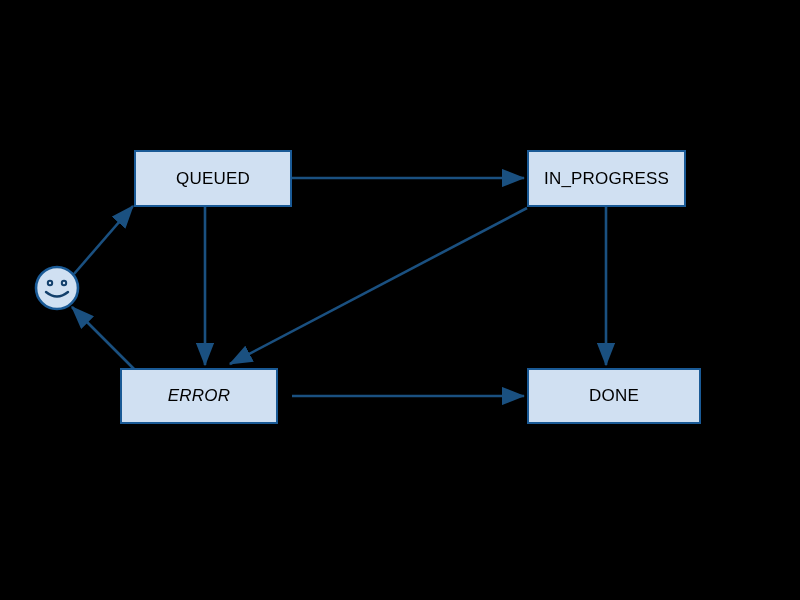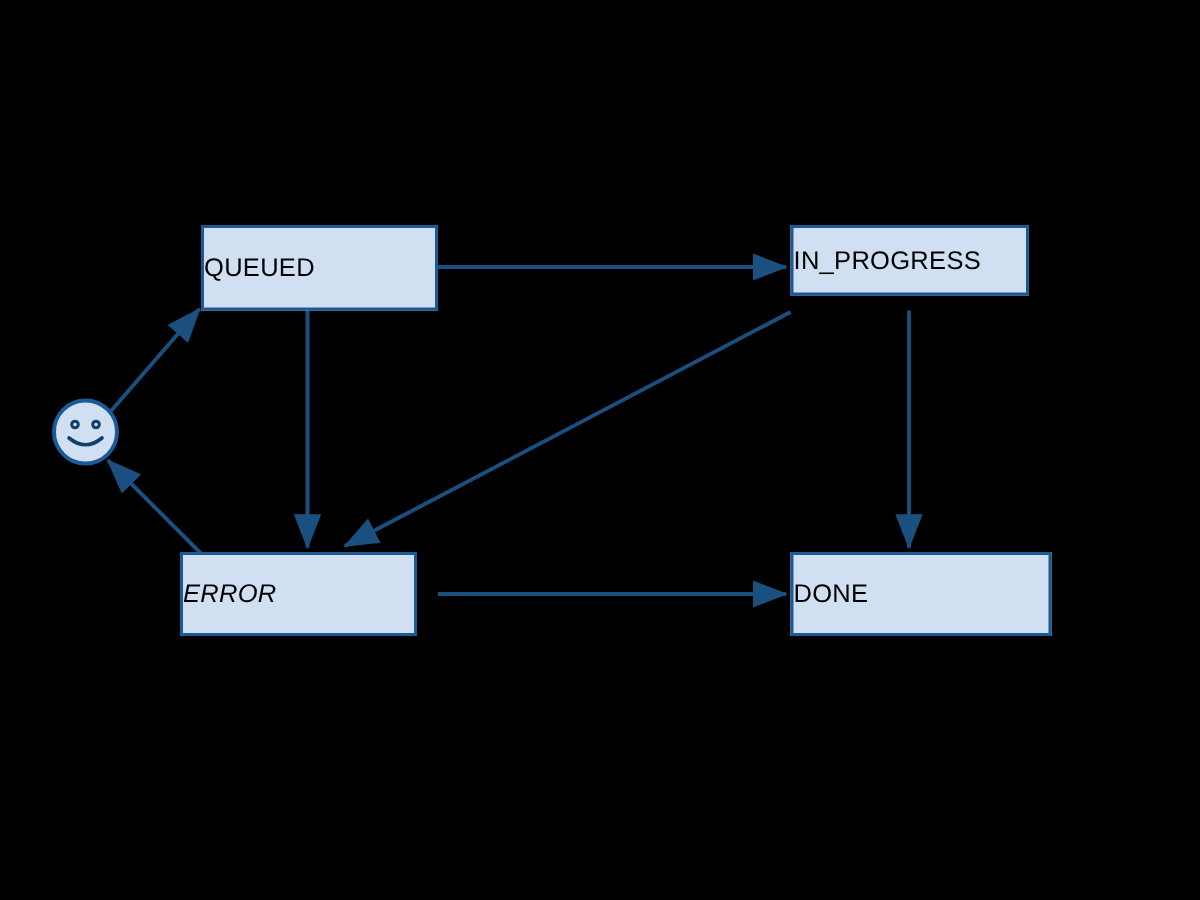--- a/index.html
+++ b/index.html
@@ -27,20 +27,21 @@
     width: 800px;
     height: 600px;
   }
   .state-node {
     position: absolute;
     box-sizing: border-box;
     background: #d0e0f2;
     border: 2px solid #1a5a96;
     display: flex;
     align-items: center;
+    justify-content: center;
   }
   .state-node-label {
     color: #000000;
     font-family: "Liberation Sans", sans-serif;
     font-size: 17px;
     letter-spacing: 0.2px;
     white-space: nowrap;
     user-select: none;
   }
   .start-node {
@@ -78,21 +79,21 @@
     <circle cx="24" cy="24" r="21" fill="#d0e0f2" stroke="#1a5a96" stroke-width="2.6"></circle>
     <circle cx="17" cy="19" r="2.2" fill="none" stroke="#123f6b" stroke-width="2"></circle>
     <circle cx="31" cy="19" r="2.2" fill="none" stroke="#123f6b" stroke-width="2"></circle>
     <path d="M 13 28 Q 24 37 35 28" fill="none" stroke="#123f6b" stroke-width="2.4" stroke-linecap="round"></path>
   </svg>
 
   <div class="state-node" style="left:134px; top:150px; width:158px; height:57px;">
     <span class="state-node-label">QUEUED</span>
   </div>
 
-  <div class="state-node" style="left:527px; top:150px; width:159px; height:47px;">
+  <div class="state-node" style="left:527px; top:150px; width:159px; height:57px;">
     <span class="state-node-label">IN_PROGRESS</span>
   </div>
 
   <div class="state-node" style="left:120px; top:368px; width:158px; height:56px;font-style:italic;">
     <span class="state-node-label">ERROR</span>
   </div>
 
   <div class="state-node" style="left:527px; top:368px; width:174px; height:56px;">
     <span class="state-node-label">DONE</span>
   </div>

